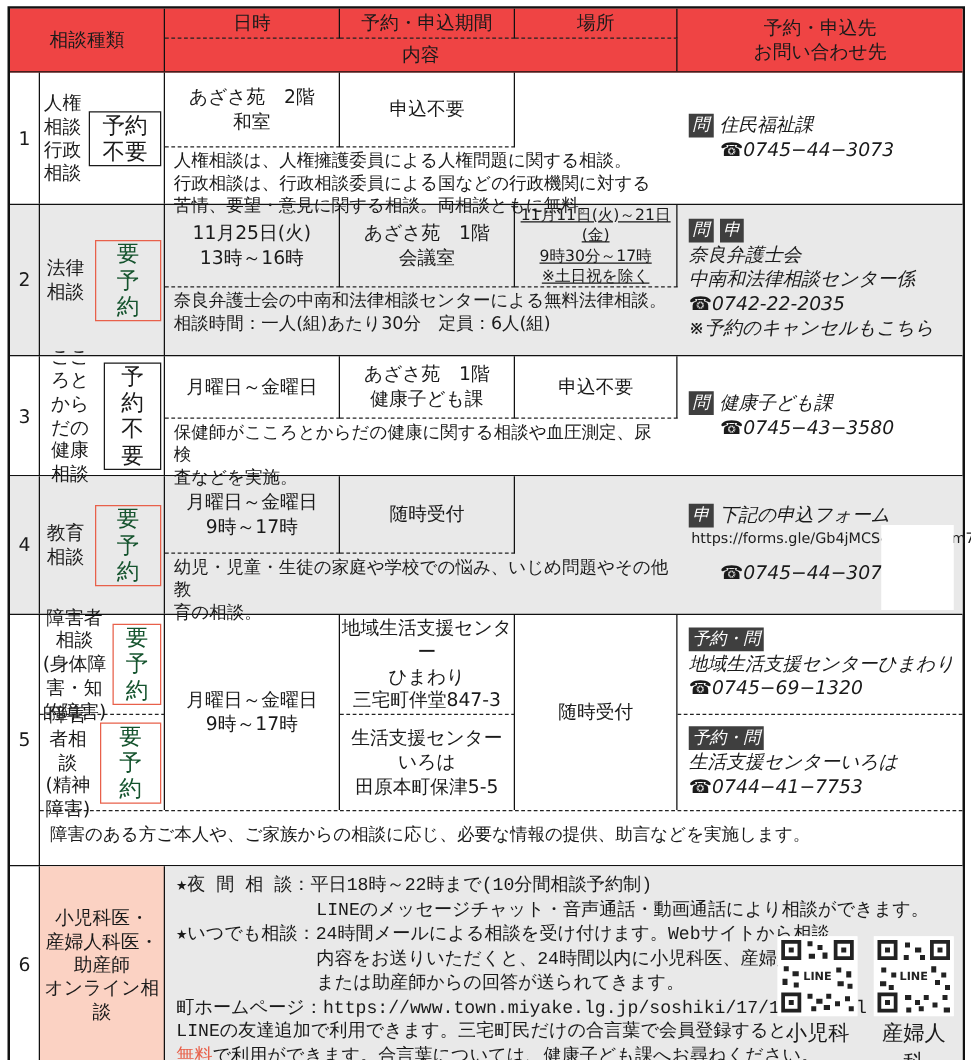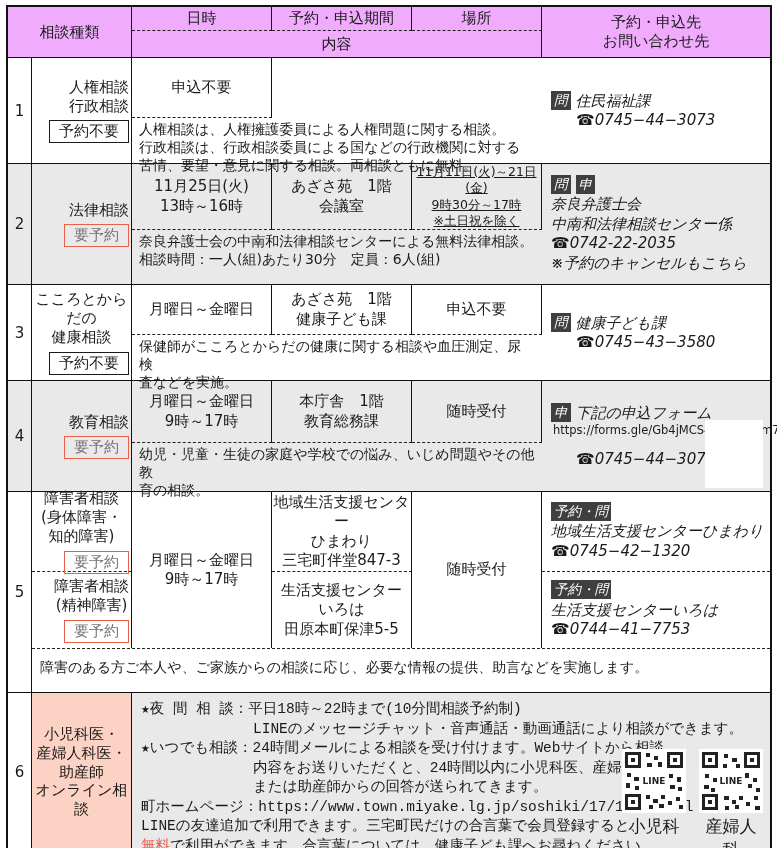--- a/index.html
+++ b/index.html
@@ -7,32 +7,32 @@
     font-family:"DejaVu Sans","Liberation Sans",sans-serif; color:#1a1a1a; }
   .tbl { position:absolute; left:6px; top:5px; width:766px; border:2px solid #111; background:#fff; }
 
   .g { display:grid; grid-template-columns:24px 100px 140px 140px 130px 228px; border-bottom:1px solid #111; }
   .g:last-child { border-bottom:none; }
 
   .cell { border-right:1px solid #111; }
   .cell.last { border-right:none; }
 
   
-  .hdr { display:grid; grid-template-columns:124px 140px 140px 130px 228px; grid-template-rows:24px 26px; background:#f0abfc; border-bottom:1px solid #111; }
+  .hdr { display:grid; grid-template-columns:124px 140px 140px 130px 228px; grid-template-rows:24px 26px; background:#ef4444; border-bottom:1px solid #111; }
   .hcell { display:flex; align-items:center; justify-content:center; font-size:15px; text-align:center; white-space:pre-line; }
   .h-type { grid-row:1/3; border-right:1px solid #111; }
   .h-dt,.h-pl,.h-pd { border-right:1px solid #111; border-bottom:1px dashed #222; }
   .h-content { grid-column:2/5; grid-row:2; border-right:1px solid #111; }
   .h-contact { grid-row:1/3; }
 
   .num { display:flex; align-items:center; justify-content:center; font-size:15px; }
-  .typ { grid-column:2; display:flex; flex-direction:column; align-items:flex-end; justify-content:center; gap:5px; text-align:center; font-size:15px; padding:2px; }
+  .typ { grid-column:2; display:flex; flex-direction:row; align-items:center; justify-content:center; gap:5px; text-align:center; font-size:15px; padding:2px; }
   .typ .tname { white-space:pre-line; line-height:1.25; }
-  .box { display:inline-block; border:1.5px solid #1a1a1a; padding:0 9px; line-height:21px; font-size:15px; background:transparent; }
-  .box.red { color:#737373; border-color:#e8604a; }
+  .box { display:inline-block; border:1.5px solid #1a1a1a; padding:0 9px; line-height:21px; font-size:18px; background:transparent; }
+  .box.red { color:#14532d; border-color:#e8604a; }
 
   .ctr { display:flex; align-items:center; justify-content:center; text-align:center; white-space:pre-line; font-size:15px; line-height:1.3; }
   .dashb { border-bottom:1px dashed #222; }
   .content-cell { grid-column:3/6; padding:3px 7px; font-size:14px; line-height:1.27; white-space:pre-line; }
   .contact { grid-column:6; padding:0 4px 0 9px; font-size:15px; display:flex; flex-direction:column; justify-content:center; position:relative; }
   .cline { line-height:1.3;font-style:italic; }
   .badge { display:inline-block; background:#3f3f3f; color:#fff; font-size:13.5px; line-height:19px; padding:0 3px; margin-right:5px; vertical-align:1px; }
   .tel { margin-left:25px; }
   .url { font-size:11.5px; margin-left:2px; line-height:1.3; }
   .small { font-size:12.5px;text-decoration:underline; }
@@ -77,20 +77,22 @@
 お問い合わせ先</div>
   </div>
 
   <div class="g r1">
     <div class="cell num span2">1</div>
     <div class="cell typ span2">
       <span class="tname">人権相談
 行政相談</span>
       <span class="box">予約不要</span>
     </div>
+    <div class="cell ctr dashb">あざさ苑　2階
+和室</div>
     <div class="cell ctr dashb">申込不要</div>
     <div class="cell contact last span2">
       <div class="cline"><span class="badge">問</span><span>住民福祉課</span></div>
       <div class="cline tel">☎0745−44−3073</div>
     </div>
     <div class="cell content-cell last">人権相談は、人権擁護委員による人権問題に関する相談。
 行政相談は、行政相談委員による国などの行政機関に対する
 苦情、要望・意見に関する相談。両相談ともに無料。</div>
   </div>
 
@@ -140,22 +142,20 @@
   </div>
 
   <div class="g r4 gray">
     <div class="cell num span2">4</div>
     <div class="cell typ span2">
       <span class="tname">教育相談</span>
       <span class="box red">要予約</span>
     </div>
     <div class="cell ctr dashb">月曜日～金曜日
 9時～17時</div>
-    <div class="cell ctr dashb">本庁舎　1階
-教育総務課</div>
     <div class="cell ctr dashb">随時受付</div>
     <div class="cell contact last span2">
       <div class="cline"><span class="badge">申</span><span>下記の申込フォーム</span></div>
       <div class="url">https://forms.gle/Gb4jMCS4YKN2Cktm7</div>
       <div style="height:12px"></div>
       <div class="cline tel">☎0745−44−3079</div>
       <div class="qr-placeholder"></div>
     </div>
     <div class="cell content-cell last">幼児・児童・生徒の家庭や学校での悩み、いじめ問題やその他教
 育の相談。</div>
@@ -178,21 +178,21 @@
     <div class="cell ctr dashb" style="grid-column:4;grid-row:1">地域生活支援センター
 ひまわり
 三宅町伴堂847-3</div>
     <div class="cell ctr" style="grid-column:4;grid-row:2">生活支援センター
 いろは
 田原本町保津5-5</div>
     <div class="cell ctr pdspan">随時受付</div>
     <div class="cell contact last dashb" style="grid-row:1">
       <div class="cline"><span class="badge">予約・問</span></div>
       <div class="cline">地域生活支援センターひまわり</div>
-      <div class="cline">☎0745−42−1320</div>
+      <div class="cline">☎0745−69−1320</div>
     </div>
     <div class="cell contact last" style="grid-row:2">
       <div class="cline"><span class="badge">予約・問</span></div>
       <div class="cline">生活支援センターいろは</div>
       <div class="cline">☎0744−41−7753</div>
     </div>
     <div class="note">障害のある方ご本人や、ご家族からの相談に応じ、必要な情報の提供、助言などを実施します。</div>
   </div>
 
   <div class="g r6">

